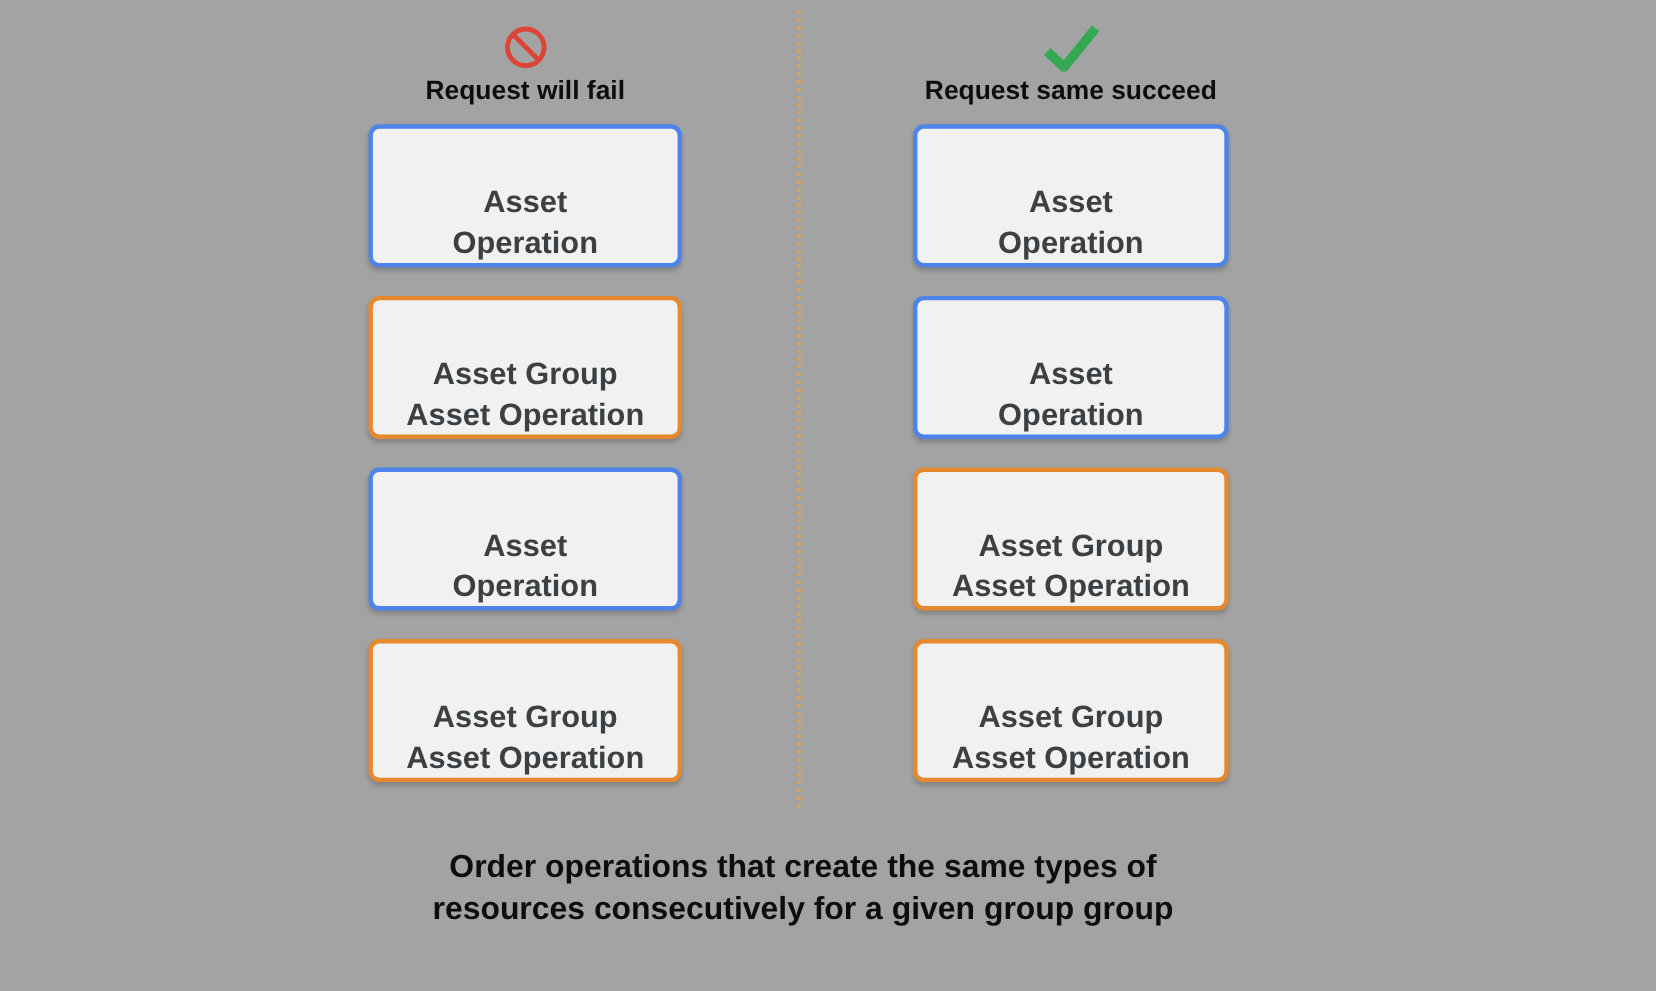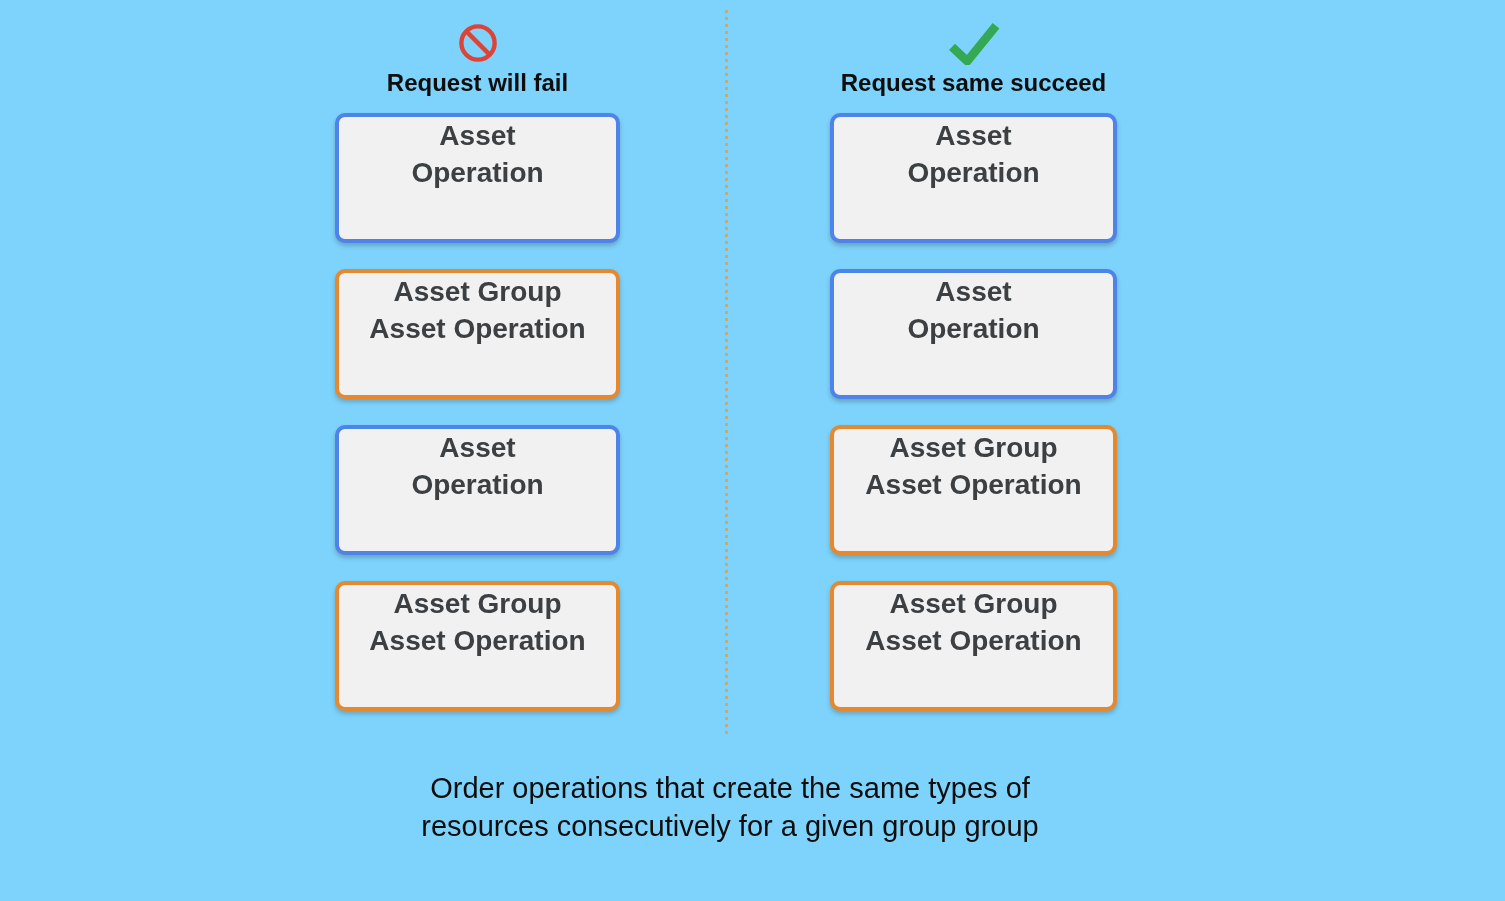--- a/index.html
+++ b/index.html
@@ -5,21 +5,21 @@
   html, body {
     margin: 0;
     padding: 0;
     background: #ffffff;
     font-family: "Liberation Sans", sans-serif;
   }
   .canvas {
     position: relative;
     width: 1505px;
     height: 901px;
-    background: #7dd3fc;
+    background: #a3a3a3;
     overflow: hidden;
   }
   .column {
     position: absolute;
     top: 21px;
     display: flex;
     flex-direction: column;
     align-items: center;
   }
   .column-fail  { left: 335px; width: 285px; }
@@ -57,21 +57,21 @@
     box-sizing: border-box;
     width: 100%;
     height: 130px;
     border-radius: 10px;
     background: var(--box-background, #f1f1f1);
     border: 4px solid transparent;
     box-shadow: 0 3px 4px rgba(60, 64, 67, 0.3);
     display: flex;
     flex-direction: column;
     align-items: center;
-    justify-content: flex-start;
+    justify-content: flex-end;
     font-size: 28px;
     line-height: 37px;
     font-weight: 700;
     color: var(--box-text, #3c4043);
     text-align: center;
   }
   .box.blue   { border-color: var(--blue-border, #4e83ea); }
   .box.orange { border-color: var(--orange-border, #e6892e); }
   .divider {
     position: absolute;
@@ -86,21 +86,21 @@
     );
   }
   .caption {
     position: absolute;
     top: 769px;
     left: 0;
     width: 1460px;
     text-align: center;
     font-size: 29px;
     line-height: 38px;
-    font-weight: 400;
+    font-weight: 700;
     color: var(--heading-text, #0d0d0d);
   }
 </style>
 </head>
 <body>
 
 <div class="canvas">
 
   <section class="column column-fail">
     <div class="icon-wrap">

